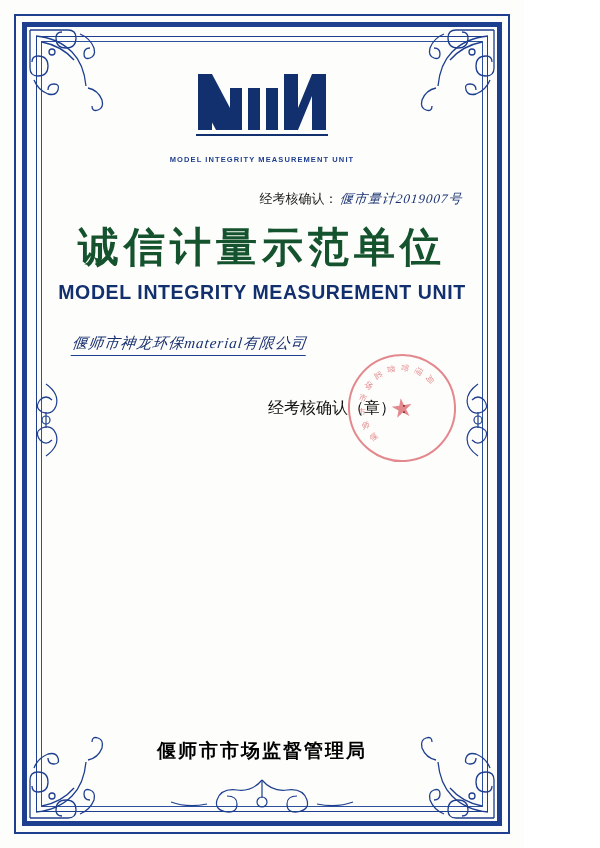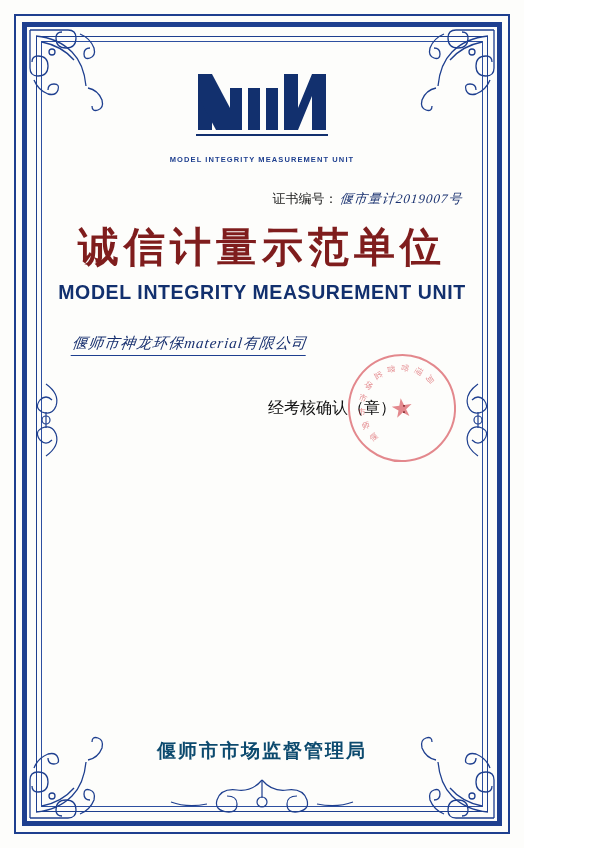--- a/index.html
+++ b/index.html
@@ -125,21 +125,21 @@
     letter-spacing: 1px;
     transform: skewX(-6deg);
     margin-left: 2px;
   }
   .title-cn {
     margin-top: 12px;
     text-align: center;
     font-size: 41px;
     font-weight: bold;
     letter-spacing: 5px;
-    color: #7f1d1d;
+    color: #14532d;
     font-family: "DejaVu Sans", sans-serif;
   }
   .title-en {
     margin-top: 6px;
     text-align: center;
     font-size: 19.5px;
     font-weight: bold;
     letter-spacing: 0.6px;
     color: #12306e;
     font-family: "Liberation Sans", sans-serif;
@@ -214,21 +214,21 @@
   }
   .footer-org {
     position: absolute;
     left: 0;
     right: 0;
     bottom: 14px;
     text-align: center;
     font-size: 19px;
     font-weight: bold;
     letter-spacing: 2px;
-    color: #0c4a6e;
+    color: #000000;
     font-family: "DejaVu Sans", sans-serif;
   }
 </style>
 </head>
 <body>
 
 <div class="certificate">
 
   <div class="frame-outer"></div>
   <div class="frame-mid"></div>
@@ -325,21 +325,21 @@
           <path d="M96 6 L110 6 L110 40 L124 6 L138 6 L138 62 L124 62 L124 28 L110 62 L96 62 Z"></path>
           <rect x="96" y="6" width="14" height="56"></rect>
           <rect x="124" y="6" width="14" height="56"></rect>
         </g>
         <rect x="8" y="66" width="132" height="2" fill="#12306e"></rect>
       </svg>
       <div class="logo-sub">MODEL INTEGRITY MEASUREMENT UNIT</div>
     </div>
 
     <div class="serial-row">
-      <span class="serial-label">证书编号：</span><span class="serial-value">偃市量计2019007号</span>
+      <span class="serial-label">经考核确认：</span><span class="serial-value">偃市量计2019007号</span>
     </div>
 
     <div class="title-cn">诚信计量示范单位</div>
     <div class="title-en">MODEL INTEGRITY MEASUREMENT UNIT</div>
 
     <div><span class="recipient">偃师市神龙环保material有限公司</span></div>
 
 
     <div class="issuer-row">
       <span>经考核确认（章）：</span>

